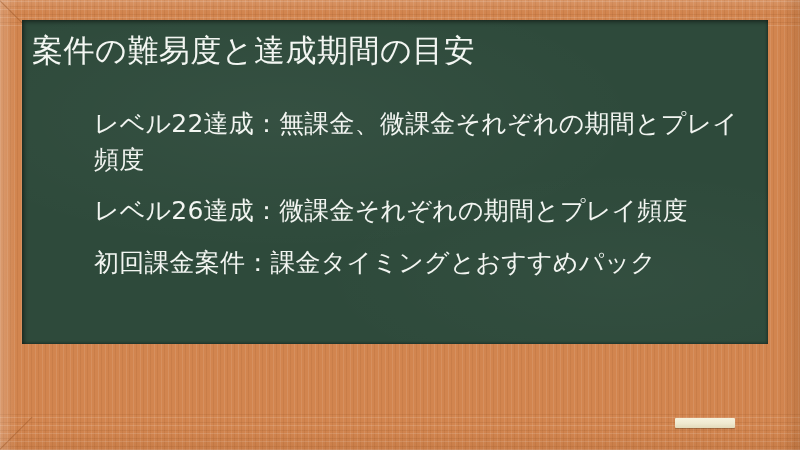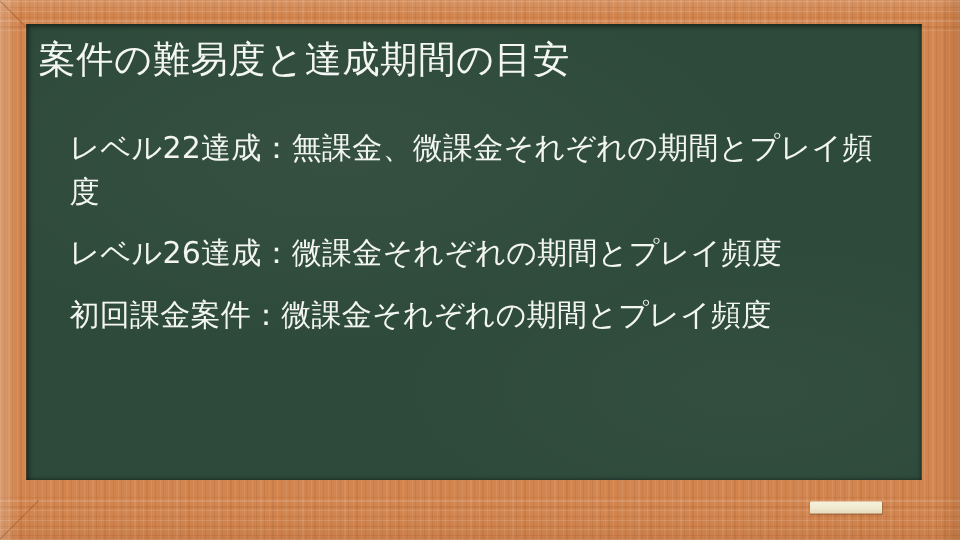--- a/index.html
+++ b/index.html
@@ -82,21 +82,21 @@
   }
   .mitre.tl { left: 0;   top: 0;    transform: rotate(45deg); }
   .mitre.bl { left: 0;   bottom: 0; transform: rotate(-45deg); transform-origin: 0 100%; }
 
   
   .board {
     position: absolute;
     left: 22px;
     top: 20px;
     width: 746px;
-    height: 380px;
+    height: 324px;
     background:
       radial-gradient(ellipse 70% 60% at 35% 30%, rgba(255,255,255,0.035), rgba(0,0,0,0) 70%),
       radial-gradient(ellipse 60% 50% at 80% 80%, rgba(255,255,255,0.025), rgba(0,0,0,0) 70%),
       #2e4a3b;
     box-shadow:
       inset 2px 2px 4px rgba(0,0,0,0.45),
       inset -1px -1px 3px rgba(0,0,0,0.30);
     overflow: hidden;
   }
   .board-inner {
@@ -123,20 +123,21 @@
     top: 86px;
     right: 12px;
   }
   .line {
     color: #f2f5f1;
     font-size: 25px;
     line-height: 1.42;
     letter-spacing: 0.2px;
     margin-bottom: 16px;
     max-width: 690px;
+    margin-left: 36px;
   }
   .line:last-child { margin-bottom: 0; }
 
   
   .chalk {
     position: absolute;
     left: 675px;
     top: 418px;
     width: 60px;
     height: 10px;
@@ -162,21 +163,21 @@
   </div>
 
   <div class="board">
     <div class="board-inner">
 
       <div class="title">案件の難易度と達成期間の目安</div>
 
       <div class="lines">
         <div class="line">レベル22達成：無課金、微課金それぞれの期間とプレイ頻度</div>
         <div class="line">レベル26達成：微課金それぞれの期間とプレイ頻度</div>
-        <div class="line">初回課金案件：微課金それぞれの期間とプレイ頻度</div>
+        <div class="line">初回課金案件：課金タイミングとおすすめパック</div>
       </div>
 
     </div>
   </div>
 
   <div class="chalk"></div>
 
 </div>
 
 </body></html>

